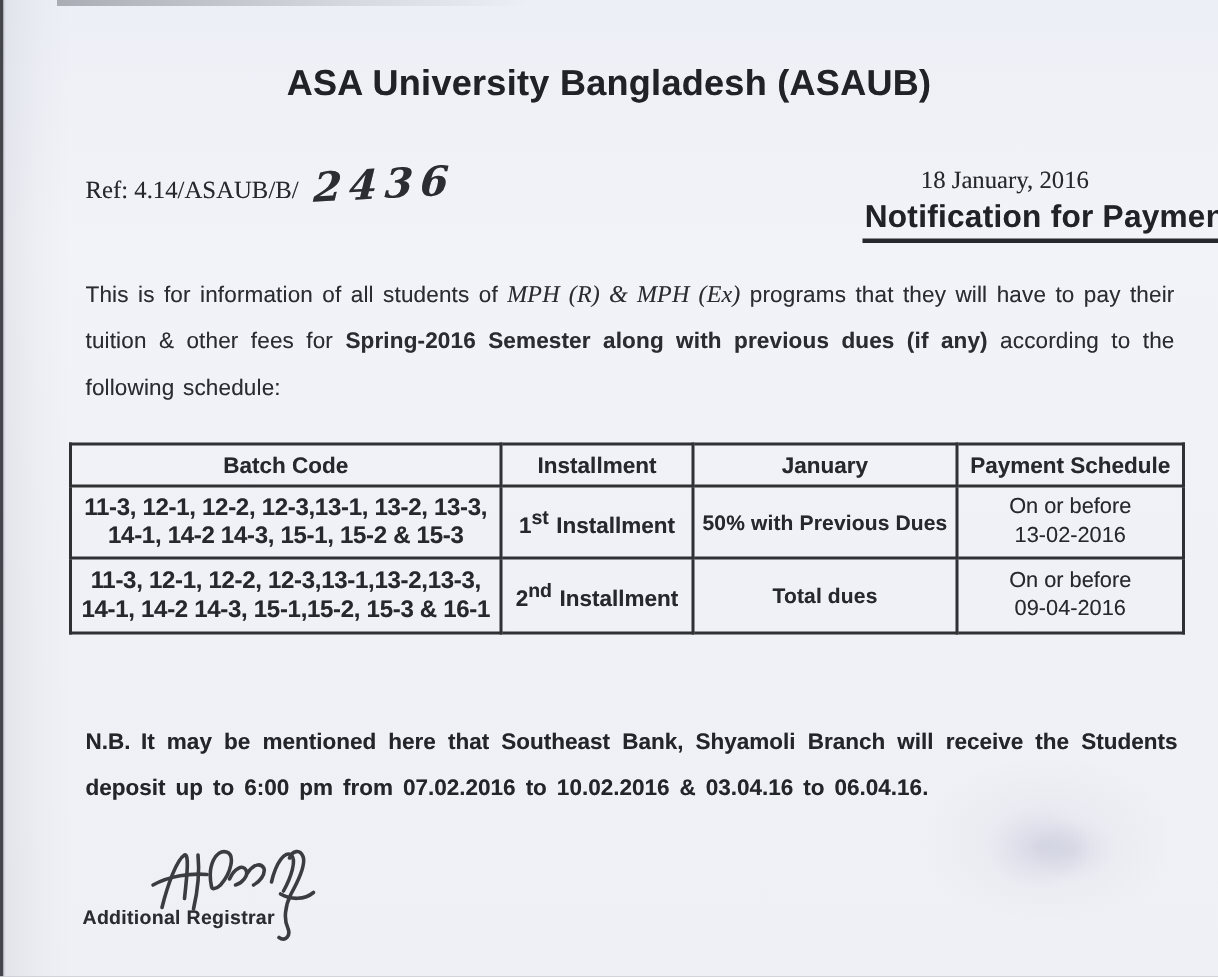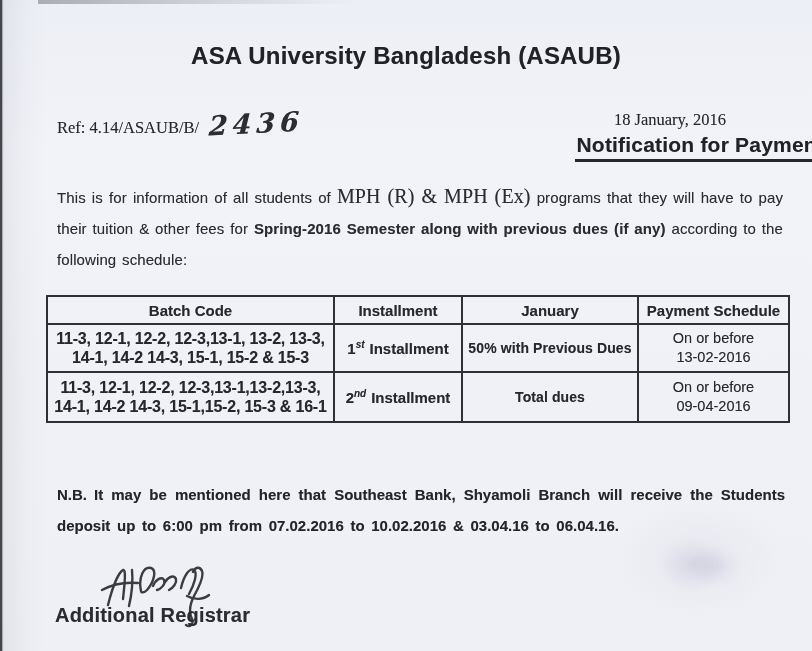--- a/index.html
+++ b/index.html
@@ -55,58 +55,58 @@
   .doc-heading {
     display: inline-block; font-size: 21px; font-weight: bold; color: #202227;
     border-bottom: 3px solid #26282d; padding: 0 2px 2px 2px; letter-spacing: 0.2px;
   }
 
   .intro {
     position: absolute; top: 181px; left: 57px; right: 29px;
     font-size: 15px; line-height: 31px; text-align: justify; margin: 0;
     letter-spacing: 0.1px; word-spacing: 1.5px; color: #2a2c31;
   }
-  .intro .serif { font-family: "Liberation Serif", serif; font-size: 20px; }
+  .intro .serif { font-family: "Liberation Serif", serif; font-size: 16px; font-style: italic; }
 
   .notice-table {
     position: absolute; left: 46px; top: 295px; width: 742px;
     border-collapse: collapse; table-layout: fixed;
   }
   .notice-table th, .notice-table td {
     border: 2px solid #2e3034; text-align: center; vertical-align: middle;
     padding: 2px 4px; color: #26282d;
   }
   .col-batch { width: 287px; } .col-inst { width: 128px; }
   .col-amt { width: 176px; } .col-sched { width: 151px; }
   .notice-table th { height: 22px; font-size: 15px; font-weight: bold; }
   .row-1 td { height: 42px; } .row-2 td { height: 44px; }
   .td-batch { font-weight: bold; font-size: 16px; line-height: 19.5px; letter-spacing: -0.2px; }
   .td-inst { font-weight: bold; font-size: 15px; }
-  .td-inst sup { font-size: 10px; font-style: italic; }
+  .td-inst sup { font-size: 13px; }
   .inst-word { margin-left: 5px; }
   .td-amt { font-weight: bold; font-size: 14px; letter-spacing: 0.1px; }
   .td-sched { font-size: 14.5px; line-height: 19.5px; }
   .sched-date { font-weight: normal; }
 
   .fine-note {
     position: absolute; top: 438px; left: 57px; right: 27px;
     font-size: 15px; line-height: 21.5px; text-align: justify; margin: 0;
     color: #2a2c31; letter-spacing: 0.1px;
   }
   .nb-note {
     position: absolute; top: 479px; left: 57px; right: 27px;
     font-size: 15px; font-weight: bold; line-height: 31px; text-align: justify; margin: 0;
     color: #232529; word-spacing: 2.5px;
   }
   .nb-label { margin-right: 7px; }
   .nb-underlined { text-decoration-thickness: 2px; text-underline-offset: 3.5px; }
 
   .signature-block { position: absolute; left: 55px; top: 601px; }
   .sig-name { font-size: 15.5px; font-weight: bold; letter-spacing: 0.2px; color: #2a2c31; }
-  .sig-title { font-size: 20px; font-weight: bold; letter-spacing: 0.2px; color: #2a2c31; margin-top: 3px; }
+  .sig-title { font-size: 13px; font-weight: bold; letter-spacing: 0.2px; color: #2a2c31; margin-top: 3px; }
   .signature-scrawl { position: absolute; left: 100px; top: 563px; }
 </style>
 </head>
 <body>
 
 <div class="page" style="--paper: #f0f1f6; --ink: #26282d; --scan-edge: #45464c;">
 
   <div class="scan-edge-left"></div>
   <div class="scan-smudge-top"></div>
   <div class="scan-blotch"></div>

